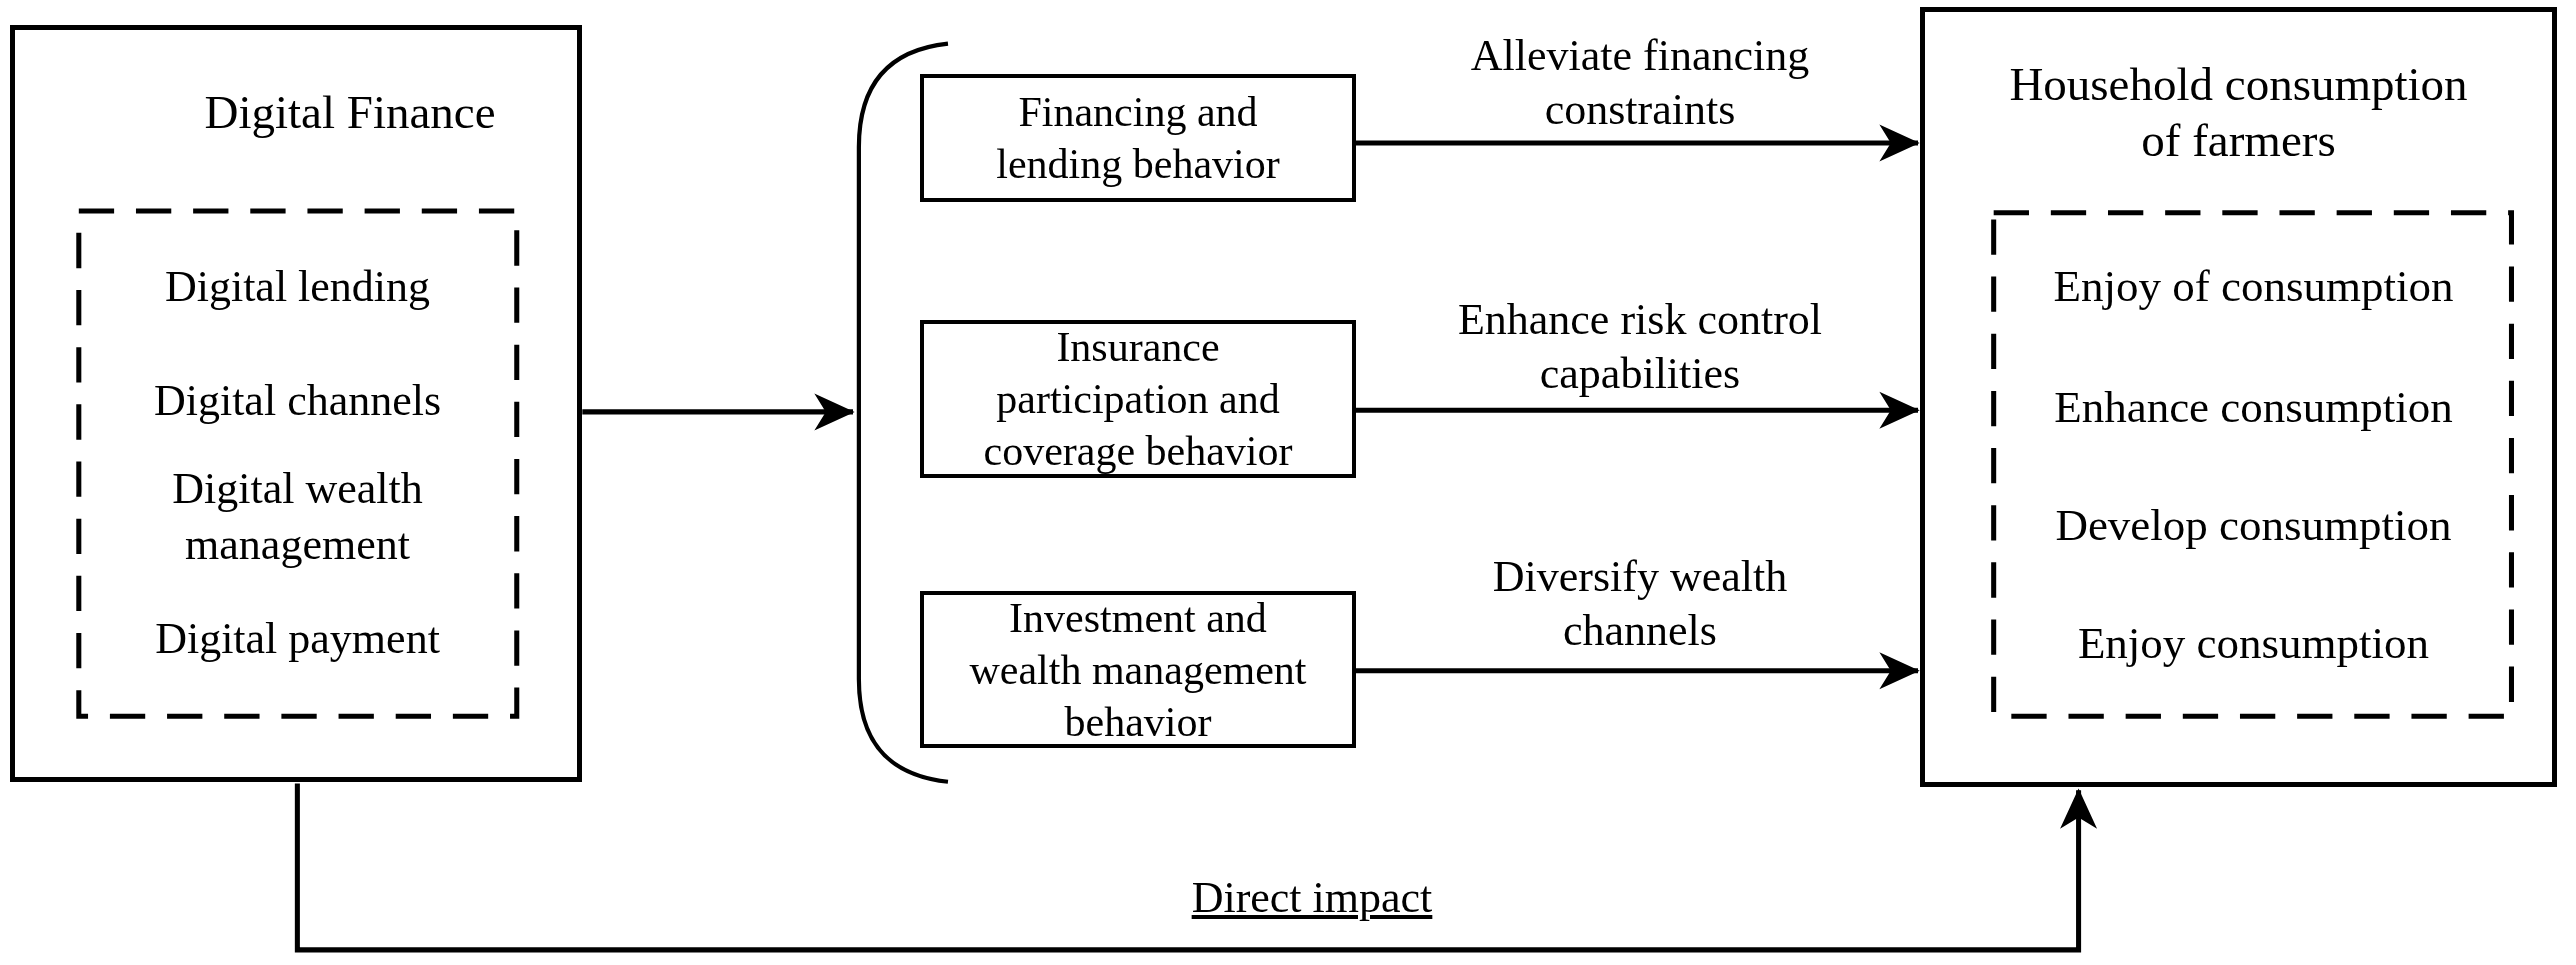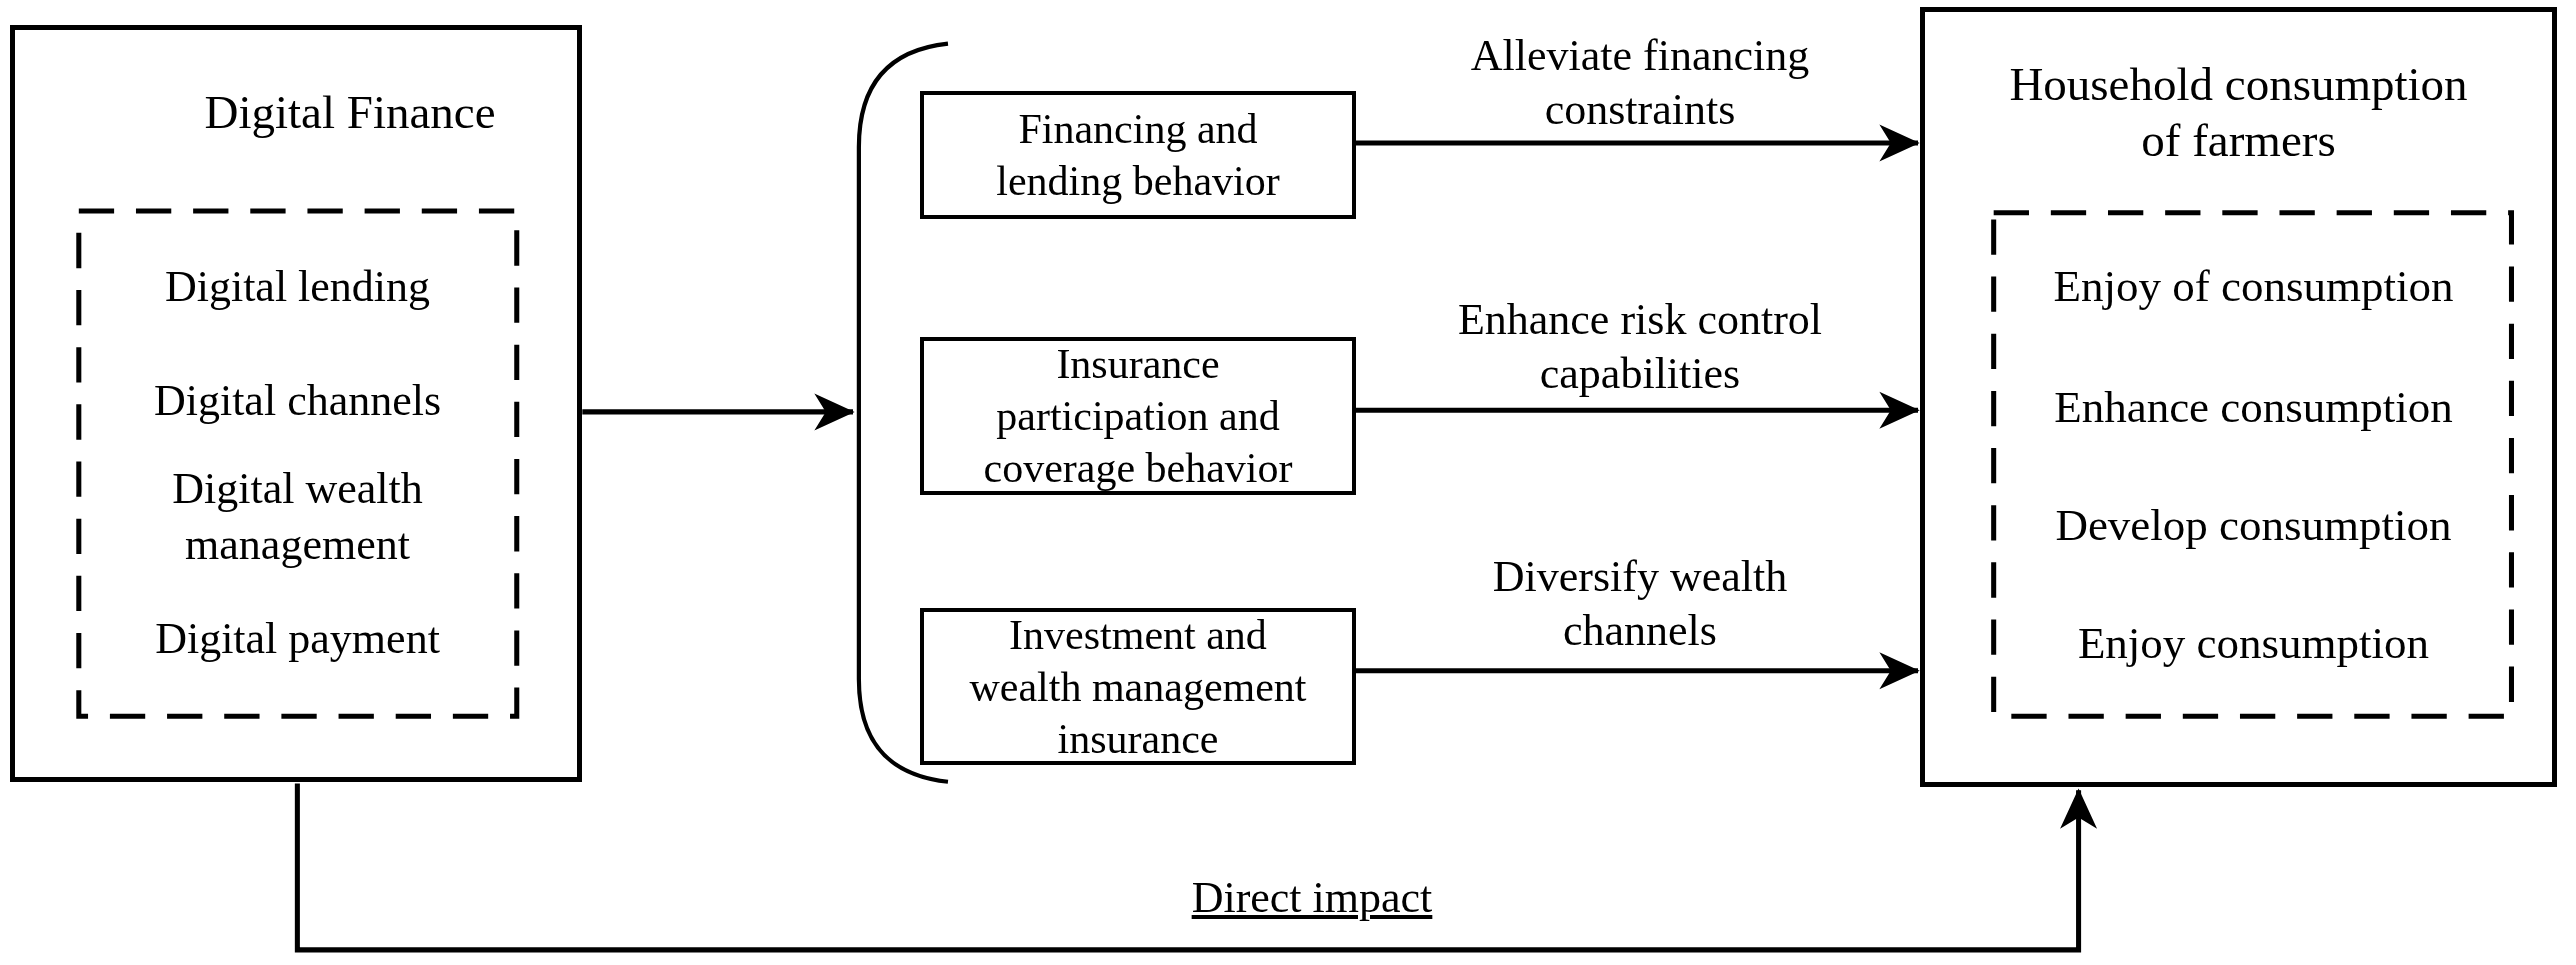--- a/index.html
+++ b/index.html
@@ -24,21 +24,20 @@
     border: 4.2px solid #000;
     left: 920px;
     width: 436px;
     display: flex;
     align-items: center;
     justify-content: center;
     text-align: center;
     font-size: 42px;
     line-height: 52px;
     white-space: pre-line;
-    margin-top: 17px;
   }
   .txt {
     position: absolute;
     text-align: center;
     white-space: pre-line;
   }
   .boxtitle { font-size: 47px; line-height: 56px; }
   .item-l { left: 76px; width: 443px; font-size: 44px; line-height: 56px; }
   .item-r { left: 1992px; width: 523px; font-size: 45px; line-height: 49px; }
   .arrowlabel { left: 1354px; width: 572px; font-size: 44px; line-height: 54px; }
@@ -79,21 +78,21 @@
 management</div>
   <div class="txt item-l" style="top:611px;">Digital payment</div>
 
   <div class="midbox" style="top:74px; height:128px;">Financing and
 lending behavior</div>
   <div class="midbox" style="top:320px; height:158px;">Insurance
 participation and
 coverage behavior</div>
   <div class="midbox" style="top:591px; height:157px;">Investment and
 wealth management
-insurance</div>
+behavior</div>
 
   <div class="txt arrowlabel" style="top:29px;">Alleviate financing
 constraints</div>
   <div class="txt arrowlabel" style="top:293px;">Enhance risk control
 capabilities</div>
   <div class="txt arrowlabel" style="top:550px;">Diversify wealth
 channels</div>
 
   <div class="box" style="left:1920px; top:6.7px; width:637px; height:780px;"></div>
   <div class="txt boxtitle" style="left:1920px; top:56px; width:637px;">Household consumption

